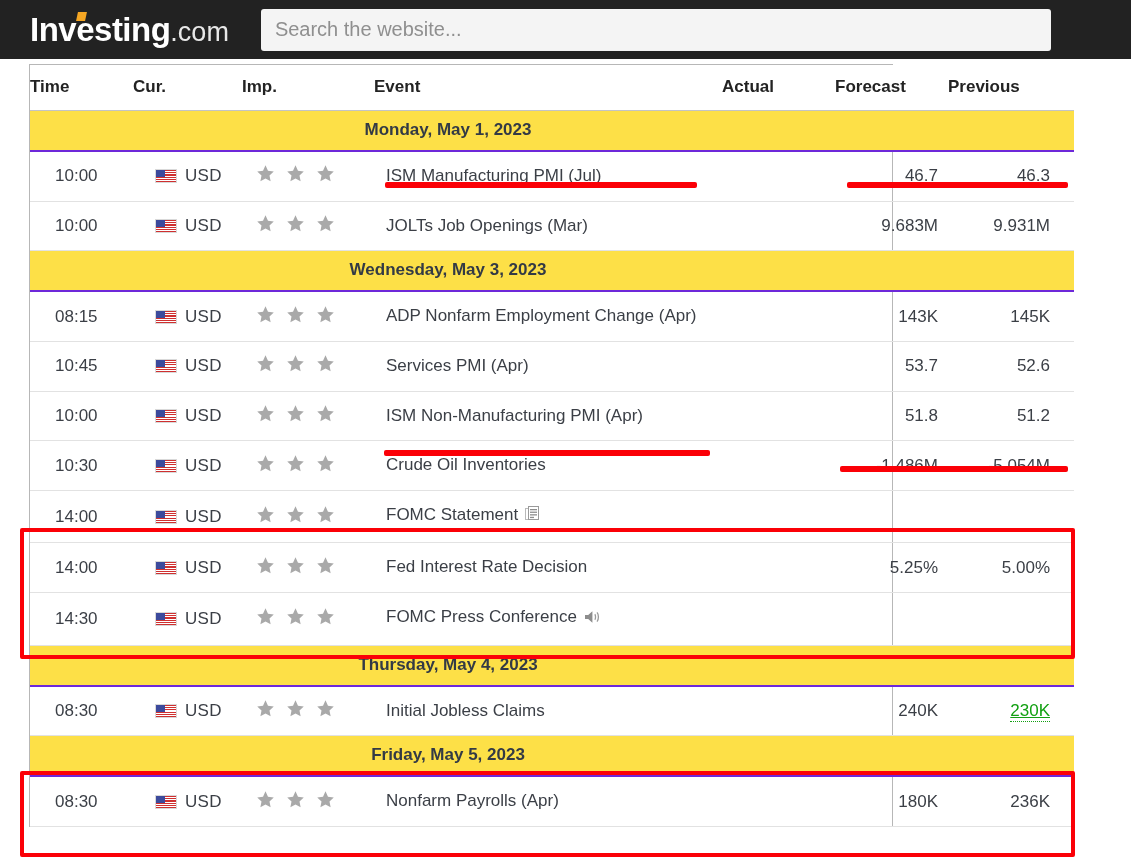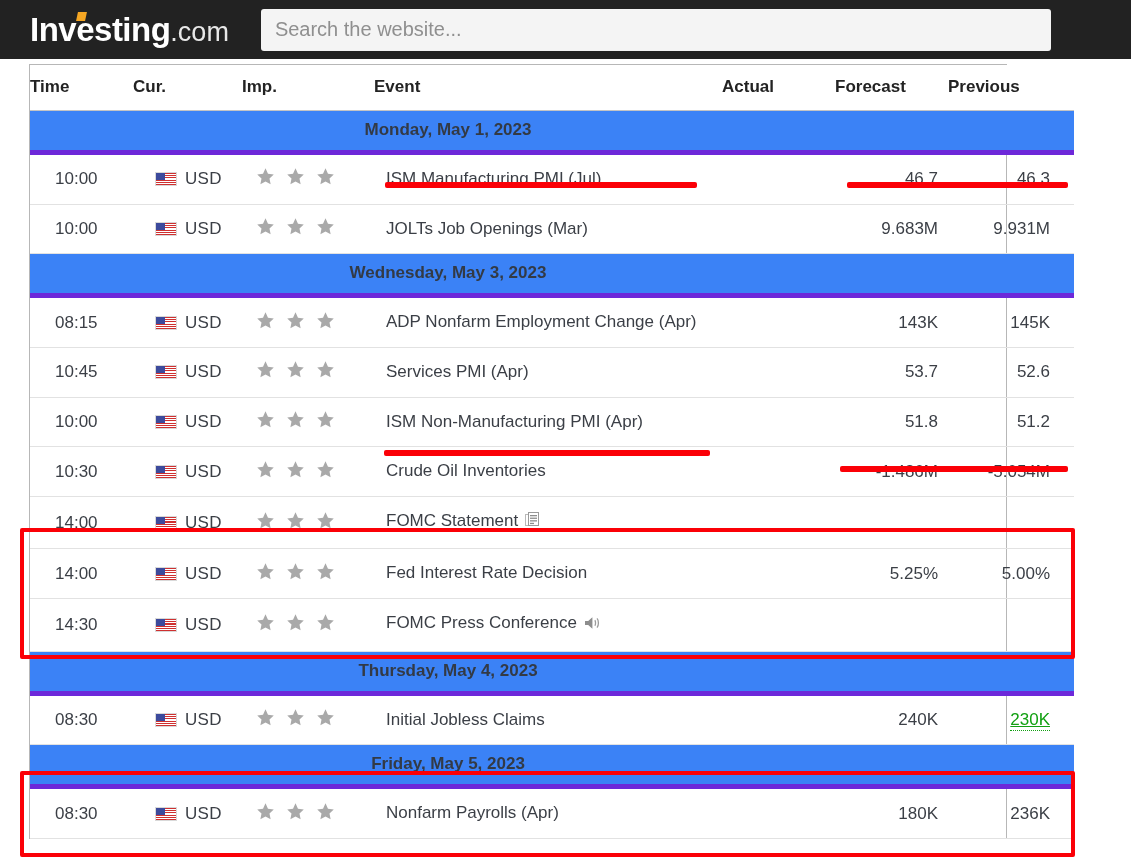--- a/index.html
+++ b/index.html
@@ -35,21 +35,21 @@
     background:#f4f4f4; border:none; border-radius:3px;
     font-family:"Liberation Sans", sans-serif;
     font-size:20px; color:#8a8a8a;
     padding:0 14px;
   }
   .searchbox::placeholder { color:#8f8f8f; }
 
   
   .table-wrap {
     position:absolute; left:29px; top:64px;
-    width:978px;
+    width:864px;
     border:1px solid #b7b7b7;
     border-bottom:none;
     background:#fff;
   }
   table.cal { width:100%; border-collapse:collapse; table-layout:fixed; }
 
   table.cal th {
     font-size:17px; font-weight:bold; color:#232323;
     padding:12px 0 13px 0; text-align:left;
     border-bottom:1px solid #c4c4c4;
@@ -64,23 +64,23 @@
   .col-prev  { width:126px; }
 
   th.th-time  { padding-left:25px; }
   th.th-cur   { padding-left:22px; }
   th.th-imp   { padding-left:14px; }
   th.th-event { padding-left:12px; }
   th.th-num   { text-align:right; padding-right:10px; }
   th.th-prev  { text-align:right; padding-right:24px; }
 
   tr.daterow td {
-    background:#3b82f6;
+    background:#fde047;
     border-top:1px solid #c9c9c9;
-    border-bottom:5px solid #6d28d9;
+    border-bottom:2px solid #6d28d9;
     text-align:center;
     font-size:17px; font-weight:bold; color:#333a45;
     padding:9px 0 10px 0;
     padding-right:208px;
   }
 
   tr.evrow td {
     border-bottom:1px solid #e2e2e2;
     font-size:17px; color:#3b3f46;
     padding-top:12px; padding-bottom:12px;

